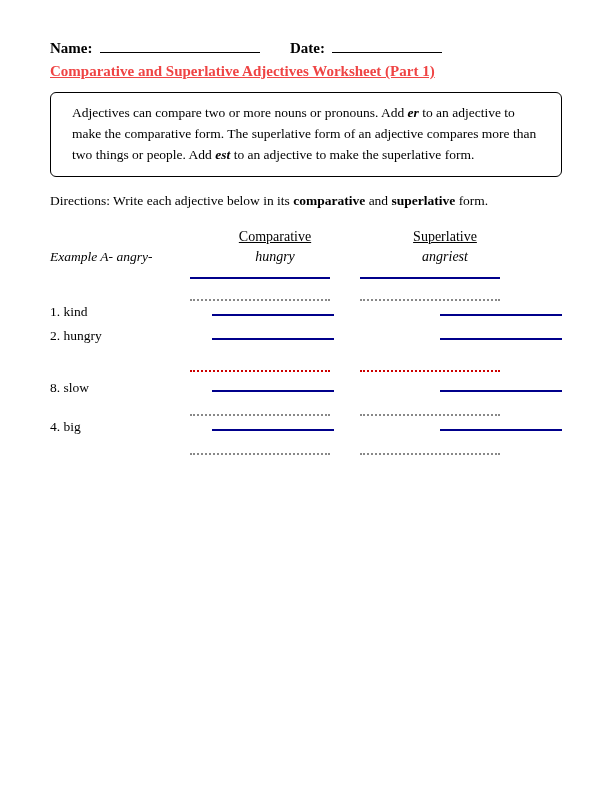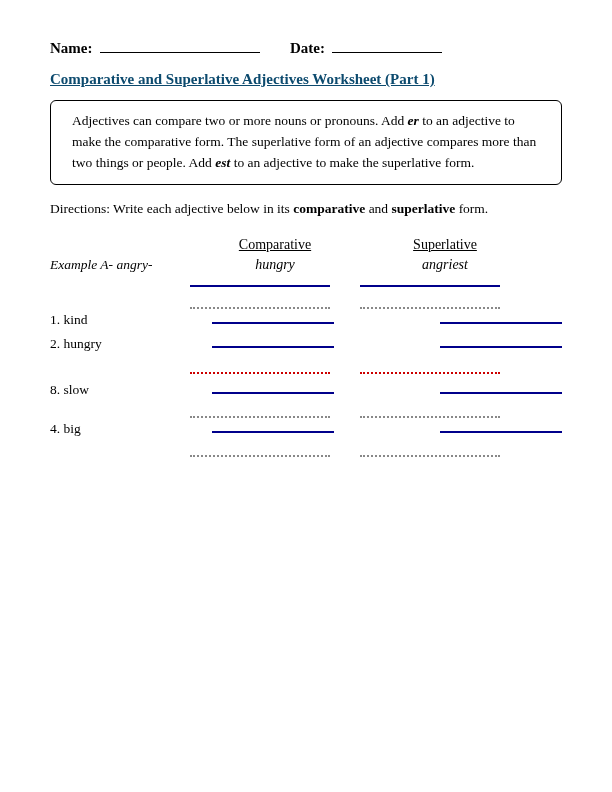--- a/index.html
+++ b/index.html
@@ -11,40 +11,40 @@
       font-size: 14px;
       color: #000;
       padding: 40px 50px;
       overflow: hidden;
     }
 
     .header-row {
       display: flex;
       align-items: baseline;
       gap: 30px;
-      margin-bottom: 14px;
+      margin-bottom: 6px;
     }
     .header-label {
       font-size: 15px;
       font-weight: bold;
     }
     .header-line {
       display: inline-block;
       border-bottom: 1px solid #000;
       width: 160px;
       margin-left: 4px;
     }
     .date-line {
       width: 110px;
     }
 
     .worksheet-title {
       font-size: 15px;
       font-weight: bold;
-      color: #0c4a6e;
+      color: #ef4444;
       text-decoration: underline;
       margin-bottom: 12px;
     }
 
     .info-box {
       border: 1px solid #000;
       border-radius: 6px;
       padding: 10px 21px;
       font-size: 13.5px;
       line-height: 1.55;
@@ -188,21 +188,21 @@
   </div>
   <div class="item-row">
     <div class="row-label-normal">1. kind</div>
     <span class="write-line"></span>
     <span class="gap-col"></span>
     <span class="write-line"></span>
   </div>
 </div>
 
 <div class="item-block">
-  <div class="item-row" style="margin-bottom:10px;">
+  <div class="item-row" style="margin-bottom:16px;">
     <div class="row-label-normal">2. hungry</div>
     <span class="write-line"></span>
     <span class="gap-col"></span>
     <span class="write-line"></span>
   </div>
 
   <div class="dotted-row">
     <span class="write-line-red"></span>
     <span class="gap-col"></span>
     <span class="write-line-red"></span>

